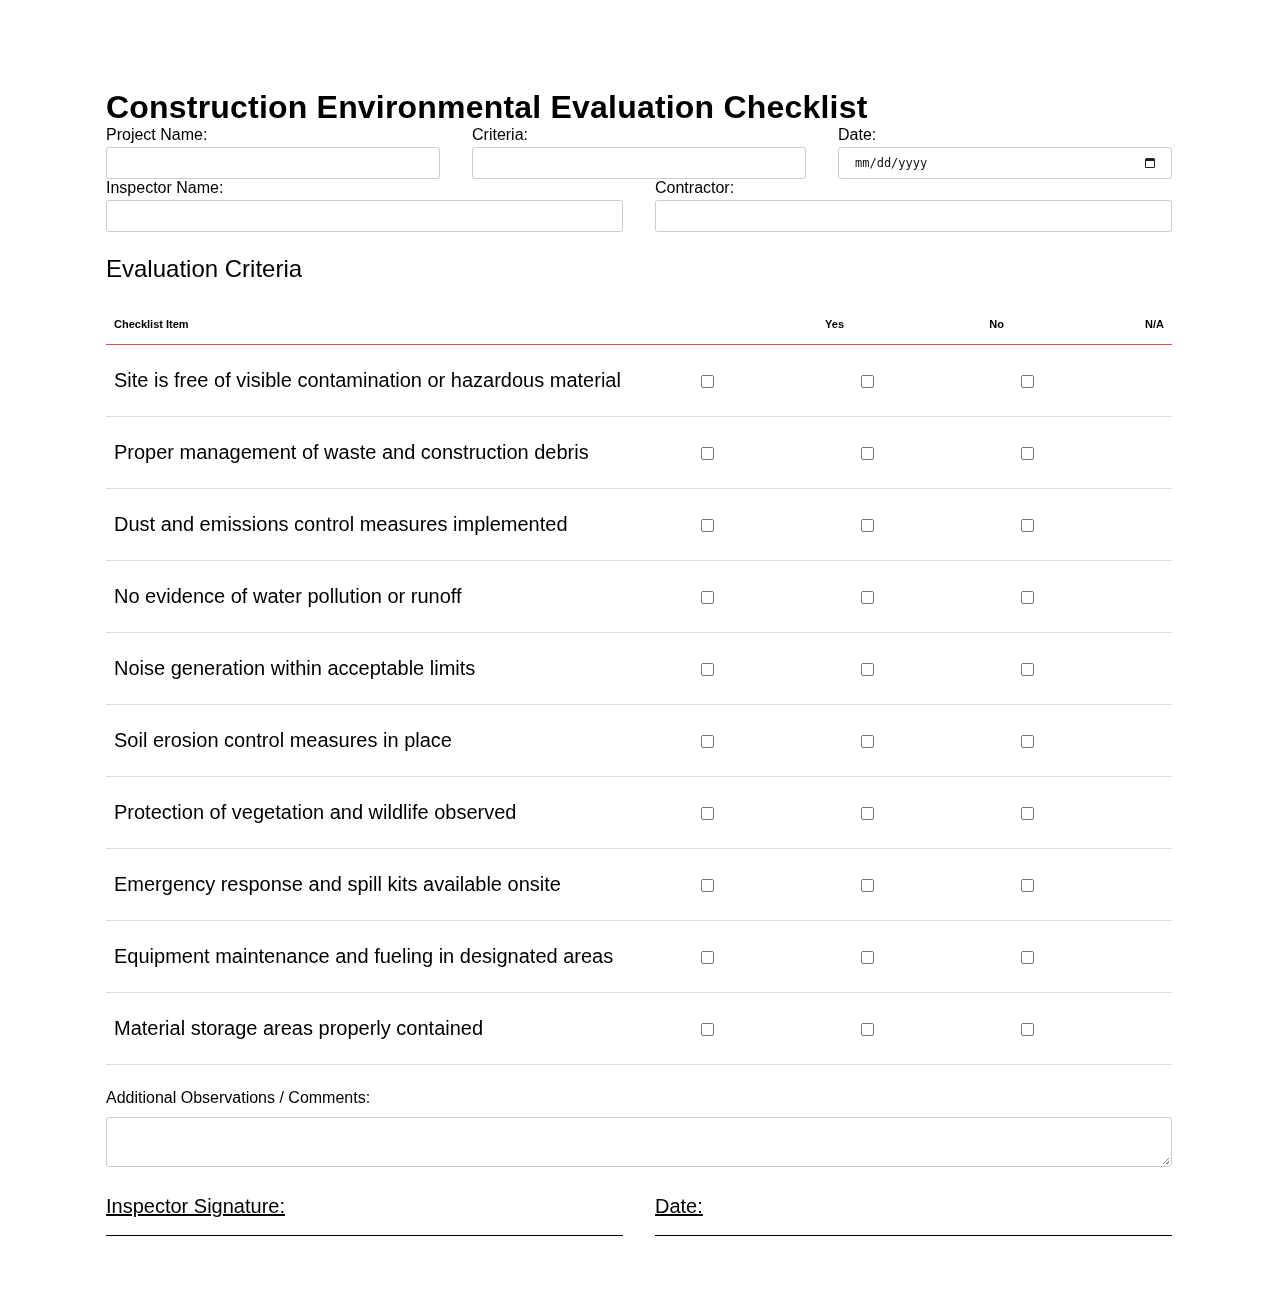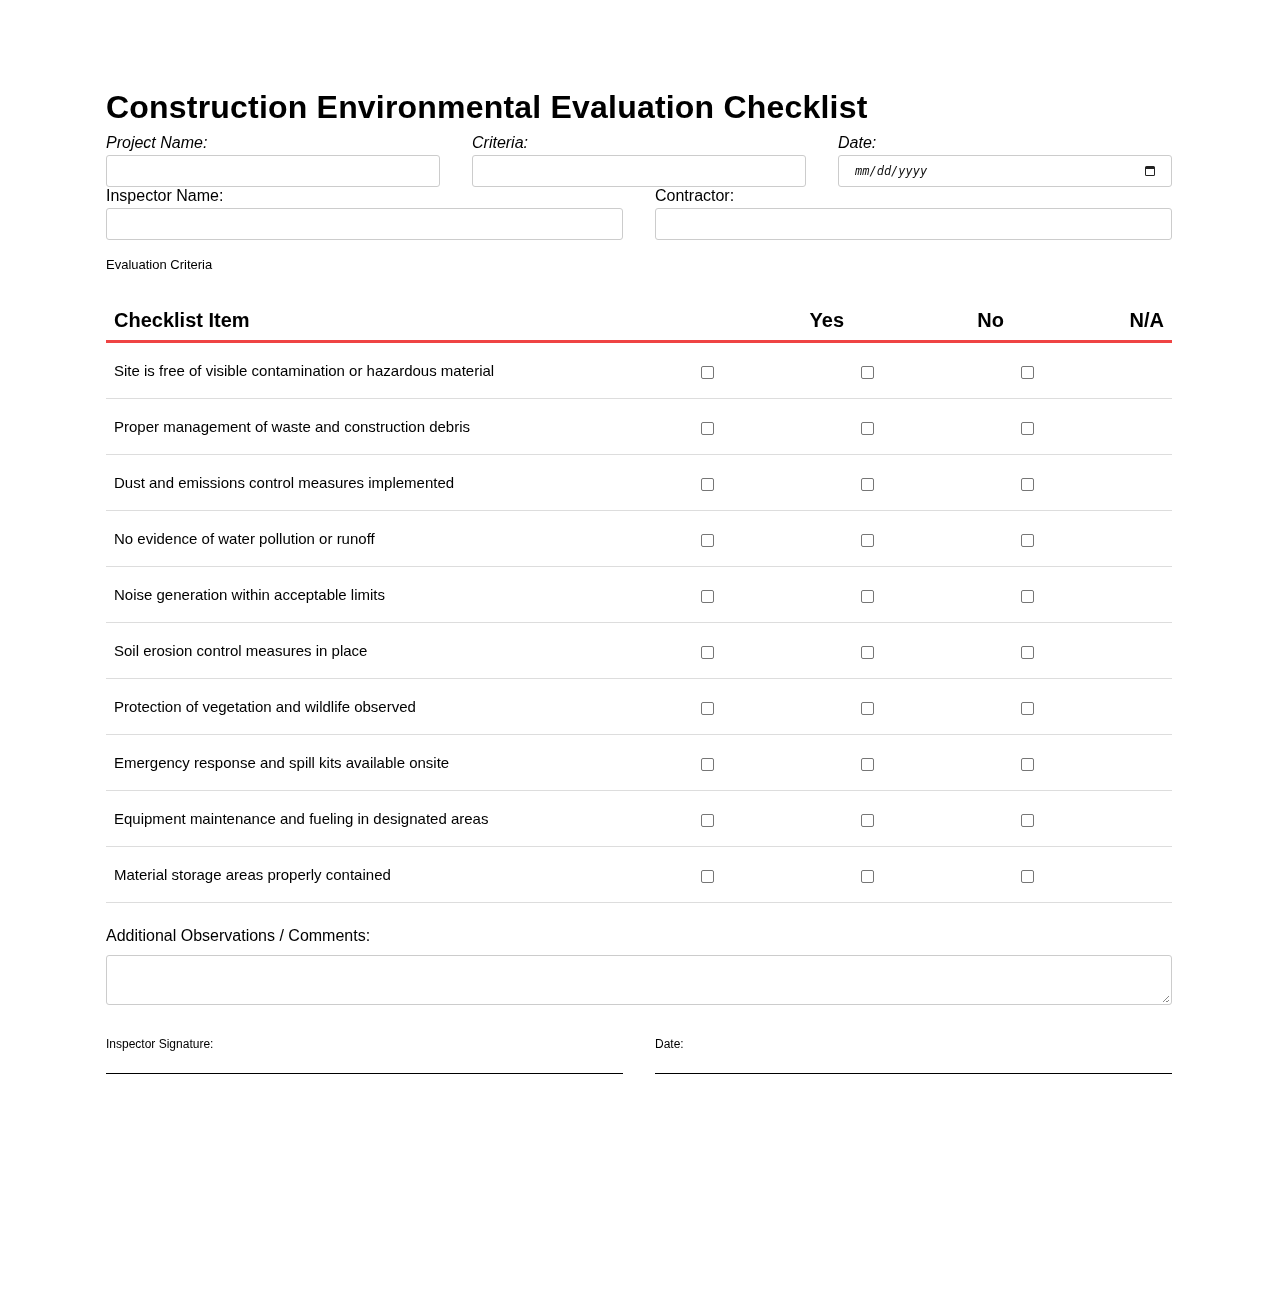--- a/index.html
+++ b/index.html
@@ -5,35 +5,35 @@
   html, body { margin: 0; padding: 0; background: #ffffff; }
   body { font-family: "Liberation Sans", sans-serif; color: #000; width: 1278px; height: 1300px; position: relative; }
   .page { position: absolute; left: 106px; top: 88px; width: 1066px; }
   h1 { font-size: 32px; font-weight: bold; margin: 0; line-height: 38px; letter-spacing: 0.2px; }
   .row { display: flex; gap: 32px; }
   .field { flex: 1; display: flex; flex-direction: column; }
   .field label { font-size: 16px; line-height: 18px; margin-bottom: 3px; }
   .input { height: 32px; border: 1px solid #cccccc; border-radius: 3px; box-sizing: border-box; background: #fff; font-size: 14px; padding: 0 8px; font-family: "Liberation Sans", sans-serif; width: 100%; }
   .date-input { display: flex; align-items: center; justify-content: space-between; padding: 0 16px; font-family: "DejaVu Sans Mono", monospace; font-size: 12px; color: #111; }
   .cal-icon { width: 10px; height: 10px; border: 1.5px solid #222; border-top-width: 3px; border-radius: 1.5px; box-sizing: border-box; }
-  .row1 { margin-top: 8px; font-style: italic; }
+  .row1 { margin-top: 0; }
   .row2 { }
-  h2 { font-size: 13px; font-weight: normal; margin: 14px 0 0 0; line-height: 22px; }
+  h2 { font-size: 24px; font-weight: normal; margin: 26px 0 0 0; line-height: 22px; }
   table { width: 100%; border-collapse: collapse; margin-top: 24px; }
-  th { text-align: left; font-size: 20px; font-weight: bold; height: 40px; padding: 0 8px; border-bottom: 3px solid #ef4444; }
-  td { font-size: 15px; height: 39px; padding: 8px 8px; border-bottom: 1px solid #dddddd; }
+  th { text-align: left; font-size: 11px; font-weight: bold; height: 40px; padding: 0 8px; border-bottom: 1px solid #ef4444; }
+  td { font-size: 20px; height: 39px; padding: 16px 8px; border-bottom: 1px solid #dddddd; }
   .c-item { width: 570px; }
   .c-opt { width: 144px; text-align: right; }
   .cb { width: 13px; height: 13px; border: 1px solid #767676; border-radius: 2px; display: inline-block; box-sizing: border-box; vertical-align: middle; margin-left: 1px; background: #fff; }
   .comments-label { font-size: 16px; margin-top: 24px; line-height: 18px; }
   .textarea { margin-top: 10px; height: 50px; border: 1px solid #cccccc; border-radius: 3px; box-sizing: border-box; position: relative; }
   .resize-icon { position: absolute; right: 2px; bottom: 2px; width: 6px; height: 6px; background: linear-gradient(135deg, transparent 45%, #888 45%, #888 55%, transparent 55%, transparent 75%, #888 75%, #888 85%, transparent 85%); }
   .sig-row { display: flex; gap: 32px; margin-top: 30px; }
   .sig { flex: 1; }
-  .sig label { font-size: 12px; line-height: 18px; display: block; }
+  .sig label { font-size: 20px; line-height: 18px; display: block; text-decoration: underline; }
   .sig-line { margin-top: 19px; border-bottom: 1px solid #000; height: 1px; }
 </style>
 </head>
 <body>
 
 <div class="page">
   <h1>Construction Environmental Evaluation Checklist</h1>
 
   <div class="row row1">
     <div class="field">

